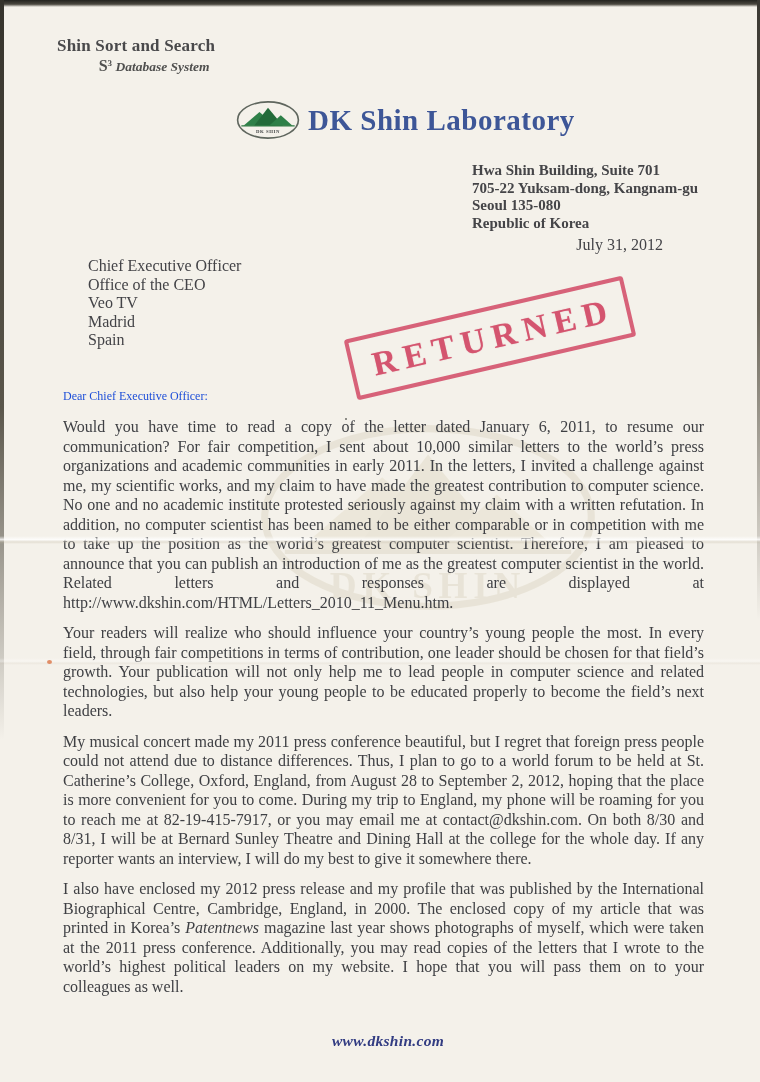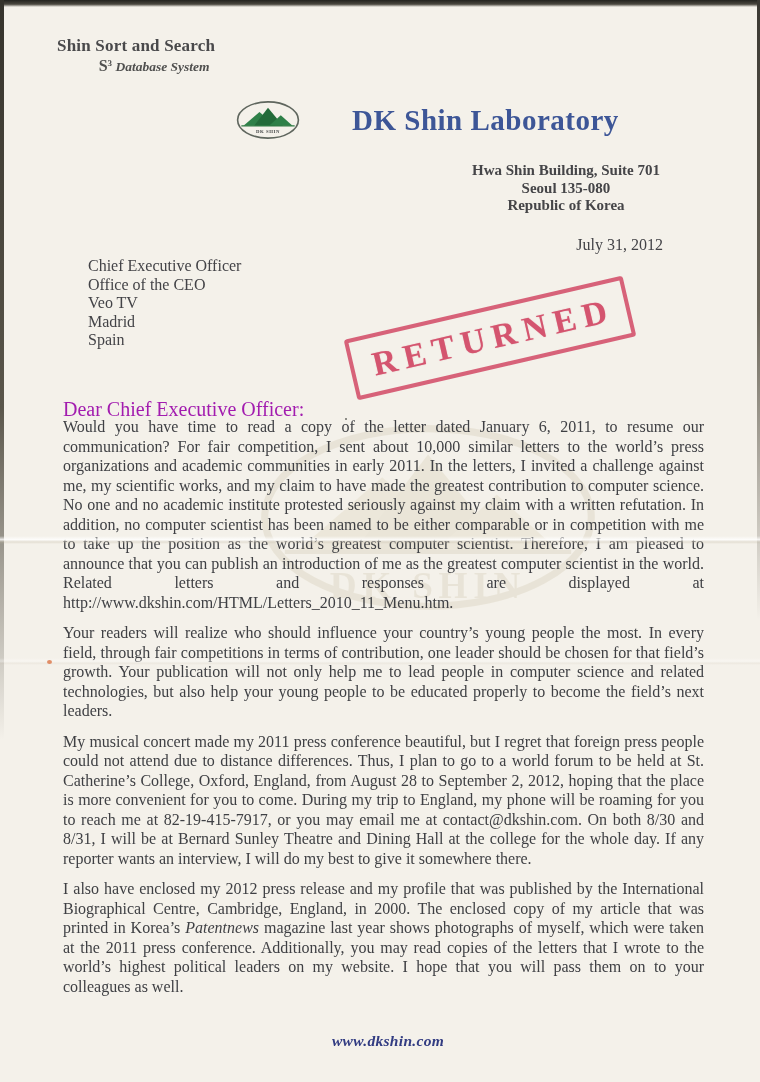--- a/index.html
+++ b/index.html
@@ -15,38 +15,38 @@
   .edge-left{position:absolute;left:0;top:0;width:4px;height:740px;
     background:linear-gradient(180deg,#35332c 0%,#5a564b 55%,rgba(90,86,75,0) 100%);}
   .edge-right{position:absolute;right:0;top:0;width:3px;height:620px;
     background:linear-gradient(180deg,#3a3832 0%,#6b665a 50%,rgba(107,102,90,0) 100%);}
   
   .product{position:absolute;left:57px;top:36px;text-align:center;}
   .product-title{font-size:17px;font-weight:bold;color:#49494b;letter-spacing:.2px;}
   .product-sub{margin:1px 0 0 36px;font-size:13.5px;font-weight:bold;font-style:italic;color:#50504f;}
   .product-sub .big-s{font-size:16px;font-style:normal;}
   .product-sub sup{font-size:9px;font-style:normal;}
-  .logo-row{position:absolute;left:236px;top:99px;display:flex;align-items:center;gap:44px;}
+  .logo-row{position:absolute;left:236px;top:99px;display:flex;align-items:center;}
   .logo-ico{width:64px;height:42px;flex:0 0 auto;}
   .company{margin-left:8px;font-size:29px;font-weight:bold;color:#3d5697;letter-spacing:.5px;white-space:nowrap;}
   
   .watermark{position:absolute;left:248px;top:420px;width:360px;height:212px;opacity:.17;pointer-events:none;}
   
-  .sender{position:absolute;left:472px;top:162px;font-size:15px;font-weight:bold;line-height:17.5px;color:#454548;text-align:center;}
+  .sender{position:absolute;left:472px;top:162px;font-size:15px;font-weight:bold;line-height:17.5px;color:#454548;}
   .dateline{position:absolute;left:420px;top:236px;width:243px;text-align:right;font-size:16px;color:#434347;}
   .recipient{position:absolute;left:88px;top:257px;font-size:16px;line-height:18.5px;color:#434347;}
   
   .stamp{position:absolute;left:347px;top:307px;width:278px;height:54px;
     border:4px solid rgba(211,77,105,.88);border-radius:3px;
     display:flex;align-items:center;justify-content:center;
     transform:rotate(-13deg);}
   .stamp-label{font-size:34px;font-weight:bold;letter-spacing:7px;color:rgba(211,77,105,.92);
     text-shadow:0 0 1px rgba(211,77,105,.45);padding-left:6px;white-space:nowrap;}
   
-  .salutation{position:absolute;left:63px;top:398px;font-size:20px;color:#a21caf;}
+  .salutation{position:absolute;left:63px;top:389px;font-size:12px;color:#1d4ed8;}
   .letter-body{position:absolute;left:63px;top:417px;width:641px;font-size:16px;line-height:19.5px;}
   .letter-body p{margin:0 0 11px 0;text-align:justify;}
   .letter-body p:last-child{margin-bottom:0;}
   .mag{font-style:italic;}
   
   .crease-1{position:absolute;left:0;top:536px;width:760px;height:8px;
     background:linear-gradient(180deg,rgba(246,243,236,0) 0%,rgba(255,255,255,.8) 45%,rgba(193,183,163,.32) 75%,rgba(246,243,236,0) 100%);}
   .crease-2{position:absolute;left:0;top:658px;width:760px;height:7px;opacity:.5;
     background:linear-gradient(180deg,rgba(246,243,236,0) 0%,rgba(255,255,255,.7) 45%,rgba(193,183,163,.28) 75%,rgba(246,243,236,0) 100%);}
   .dot-artifact{position:absolute;left:47px;top:660px;width:5px;height:4px;border-radius:50%;background:#dd7b4f;opacity:.85;}
@@ -84,20 +84,21 @@
     <path d="M34,48 L60,14 L88,48 Z" fill="#236b3a"></path>
     <path d="M62,48 L84,28 L106,48 Z" fill="#2e8048"></path>
     <line x1="10" y1="48" x2="110" y2="48" stroke="#2e7a43" stroke-width="2"></line>
     <text x="60" y="62" text-anchor="middle" font-size="9" font-weight="bold" letter-spacing="1" fill="#46494a">DK SHIN</text>
   </svg>
   <div class="company">DK Shin Laboratory</div>
 </div>
 
 <div class="sender">
   <div>Hwa Shin Building, Suite 701</div>
+  <div>705-22 Yuksam-dong, Kangnam-gu</div>
   <div>Seoul 135-080</div>
   <div>Republic of Korea</div>
 </div>
 
 <div class="dateline">July 31, 2012</div>
 
 <div class="recipient">
   <div>Chief Executive Officer</div>
   <div>Office of the CEO</div>
   <div>Veo TV</div>

